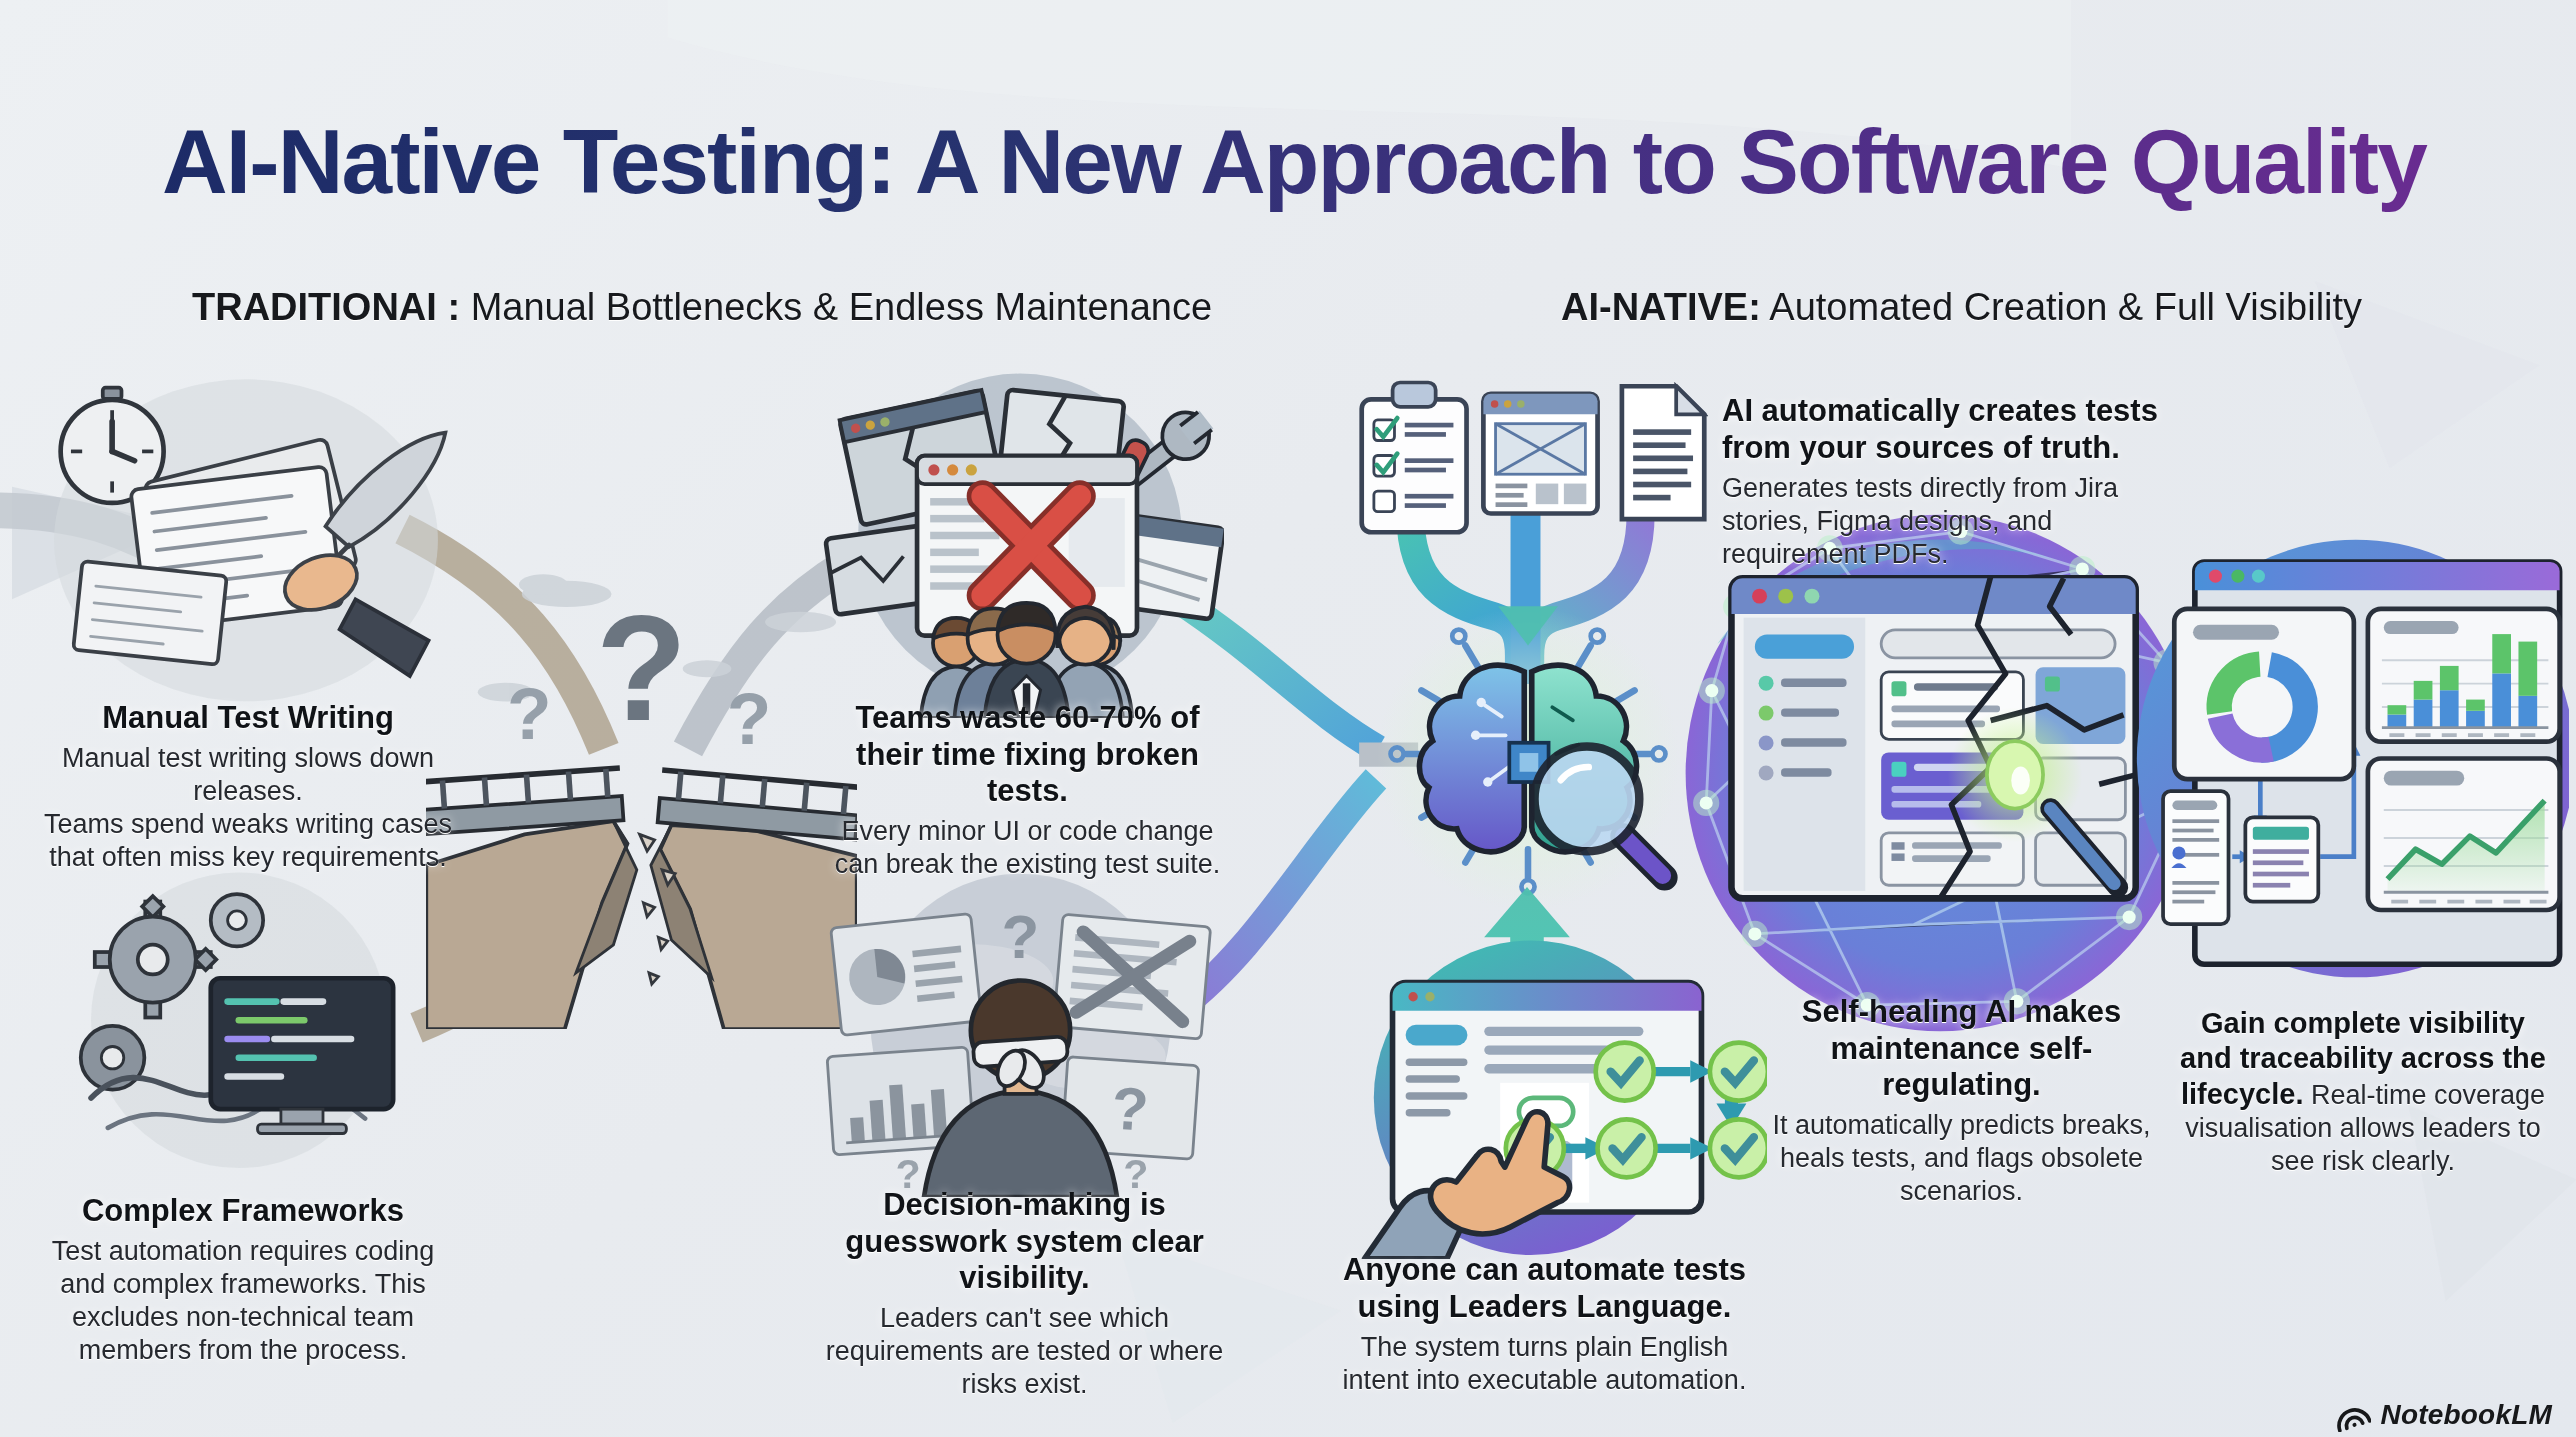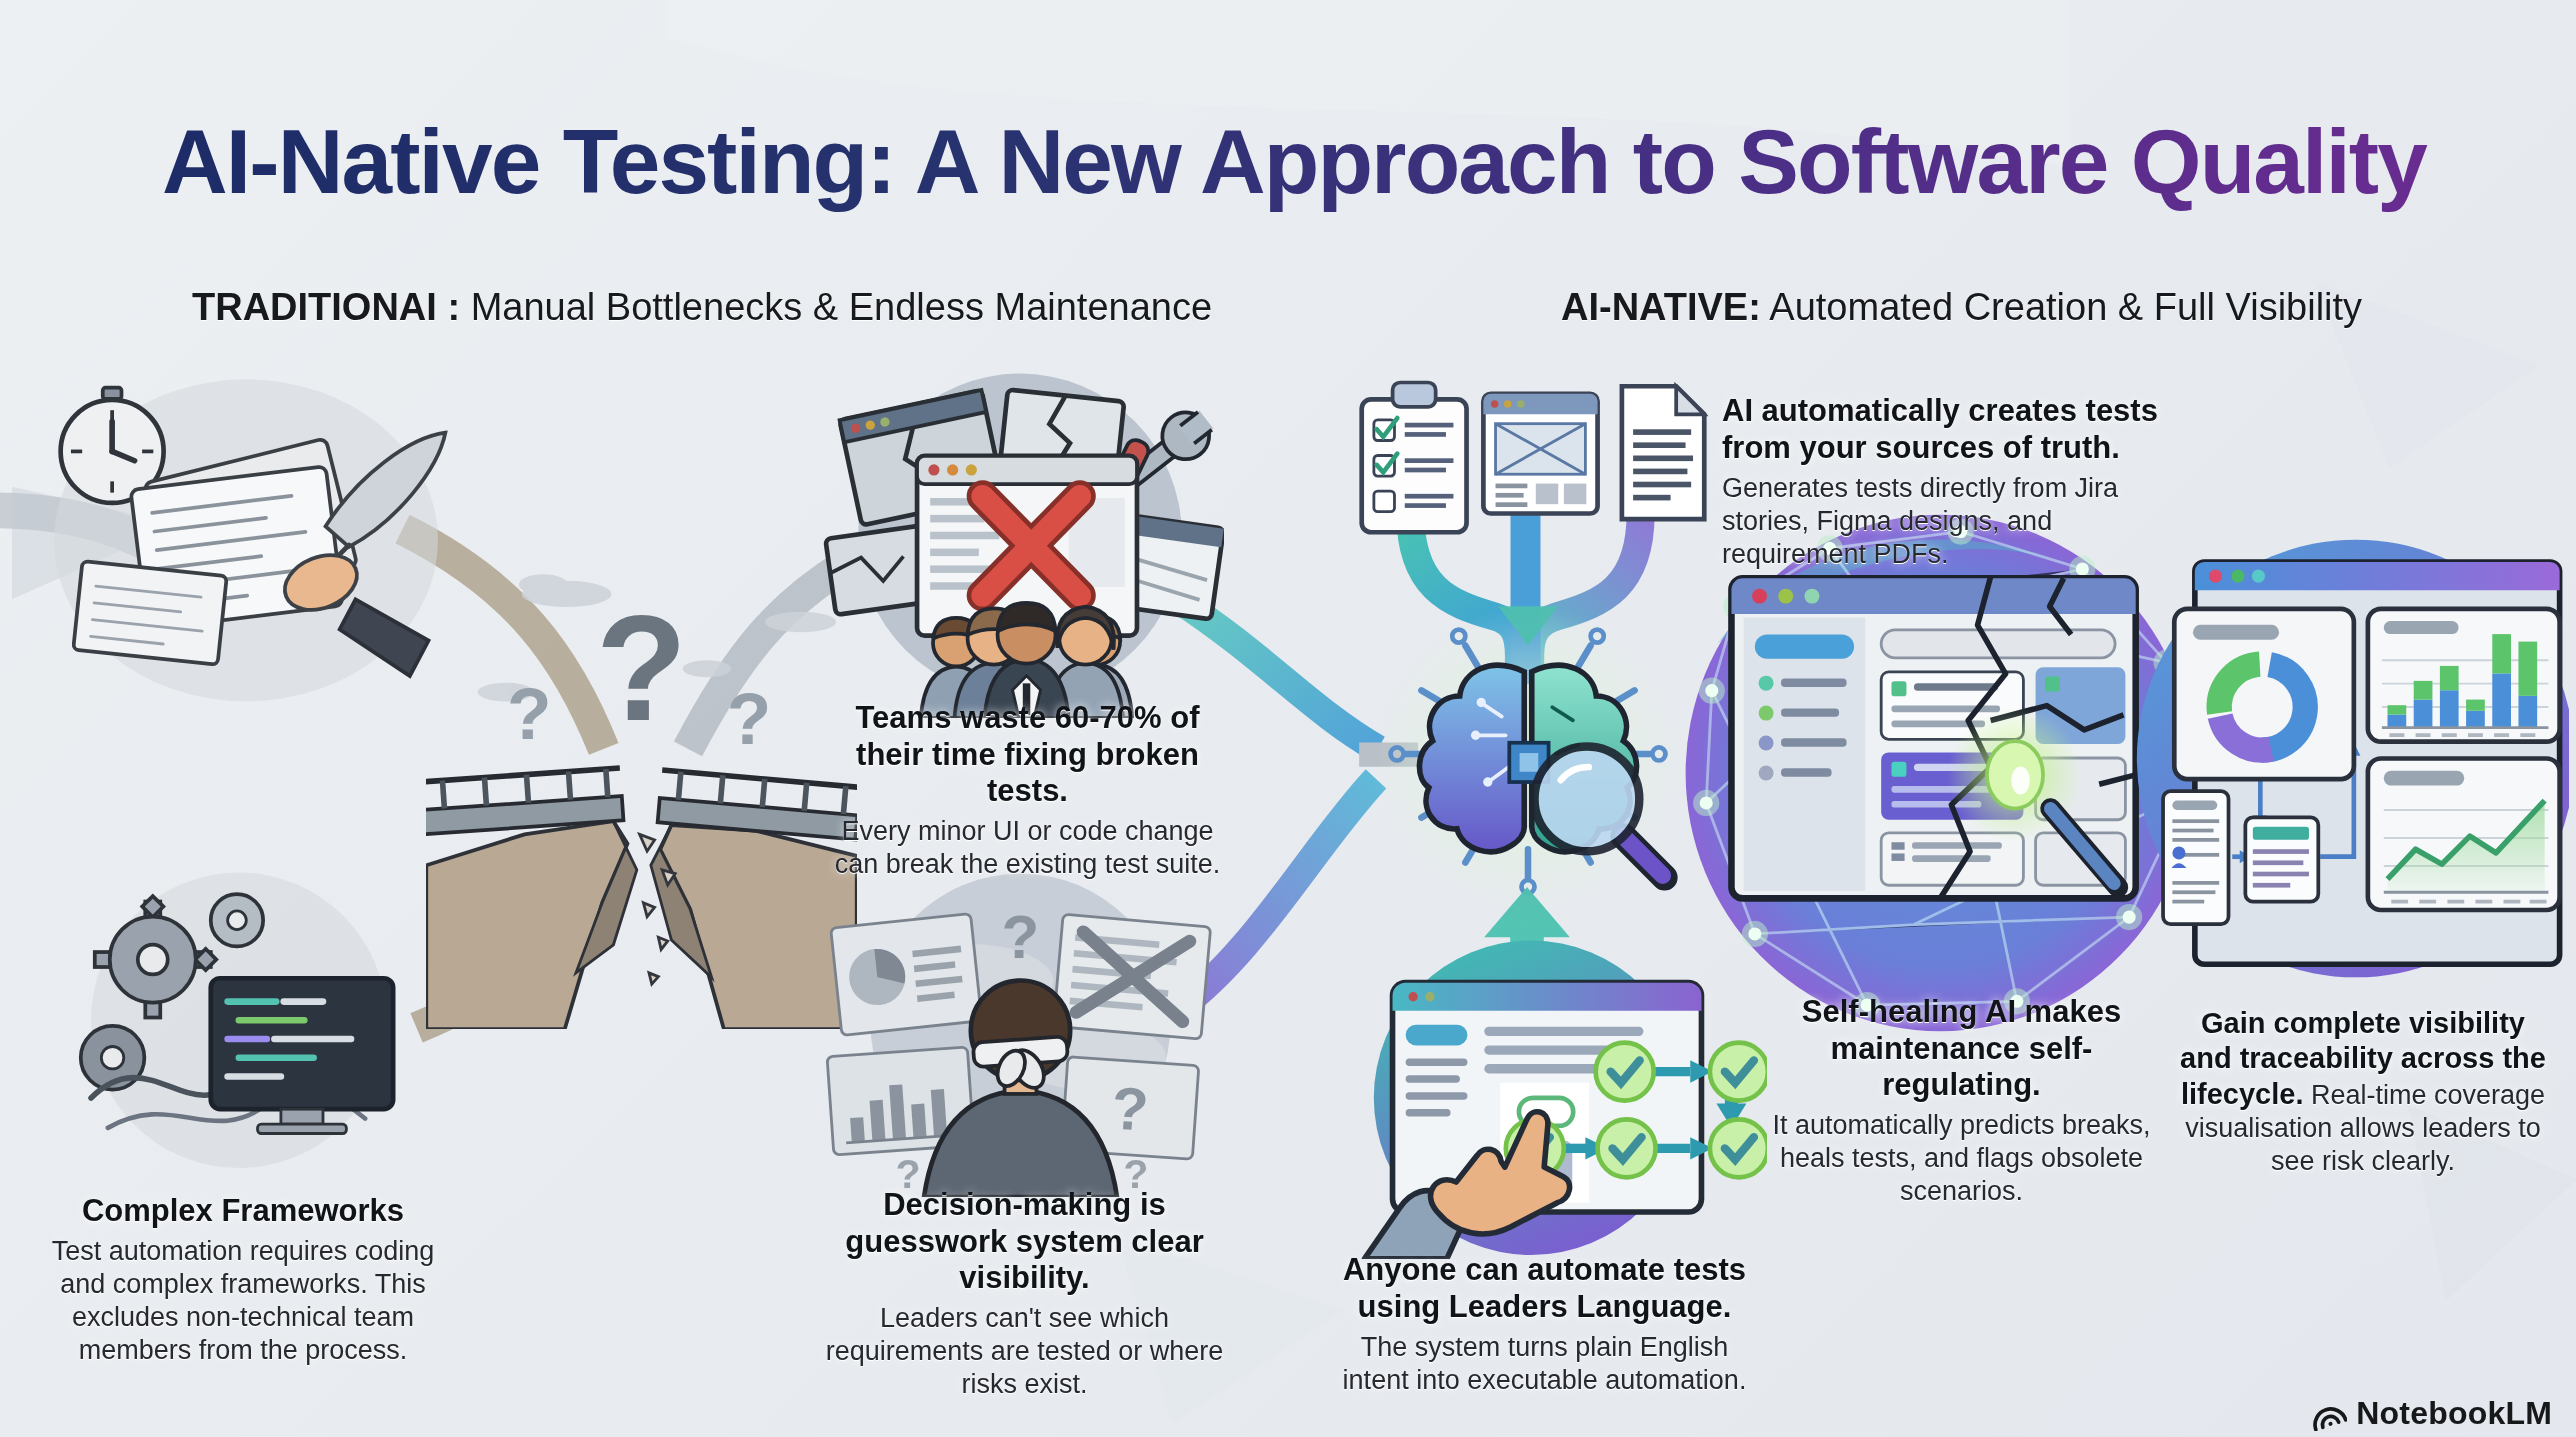--- a/index.html
+++ b/index.html
@@ -18,21 +18,21 @@
   .sec-head{position:absolute;top:286px;font-size:38px;z-index:3;color:#17191d;
     text-shadow:0 0.9px 0 #fff;}
   .sec-head b{font-weight:700;}
   .card{line-height:1.2;}
   .card h3{margin:0 0 5.6px 0;font-size:31px;font-weight:700;color:#101317;line-height:1.18;}
   .card p{margin:0;font-size:27px;color:#26292f;line-height:1.22;}
   .center{text-align:center;}
   .left{text-align:left;}
   .inlinehead{font-size:29px;font-weight:700;color:#101317;}
   .footer{position:absolute;right:36px;bottom:5.6px;display:flex;align-items:center;gap:9.4px;z-index:4;}
-  .footer .brand{font-size:32px;font-weight:700;color:#17181a;letter-spacing:0.2px;}
+  .footer .brand{font-size:28px;font-weight:700;color:#17181a;letter-spacing:0.2px;font-style:italic;}
 </style>
 </head>
 <body>
 
 <div class="canvas">
 
   <svg class="deco" width="2576" height="1438" viewBox="0 0 2752 1536">
     <polygon points="2460,300 2700,390 2540,500" fill="#e2e6ec" opacity="0.7"></polygon>
     <polygon points="2560,1180 2740,1260 2600,1390" fill="#e0e4ea" opacity="0.7"></polygon>
     <polygon points="1180,1320 1420,1400 1240,1520" fill="#e3e7ed" opacity="0.6"></polygon>
@@ -778,20 +778,25 @@
         <g fill="#8a82b0">
           <rect x="142" y="352" width="60" height="5"></rect>
             <rect x="142" y="364" width="54" height="5"></rect>
           <rect x="142" y="376" width="60" height="5"></rect>
             <rect x="142" y="388" width="40" height="5"></rect>
         </g>
       </g>
     </g>
   </svg>
 
+  <div class="txt card center" style="left:28px;top:700px;width:440px;">
+    <h3>Manual Test Writing</h3>
+    <p>Manual test writing slows down releases.</p>
+    <p>Teams spend weaks writing cases that often miss key requirements.</p>
+  </div>
 
   <div class="txt card center" style="left:819px;top:700px;width:417px;">
     <h3>Teams waste 60-70% of their time fixing broken tests.</h3>
     <p>Every minor UI or code change can break the existing test suite.</p>
   </div>
 
   <div class="txt card center" style="left:37px;top:1193px;width:412px;">
     <h3>Complex Frameworks</h3>
     <p>Test automation requires coding and complex frameworks. This excludes non-technical team members from the process.</p>
   </div>

